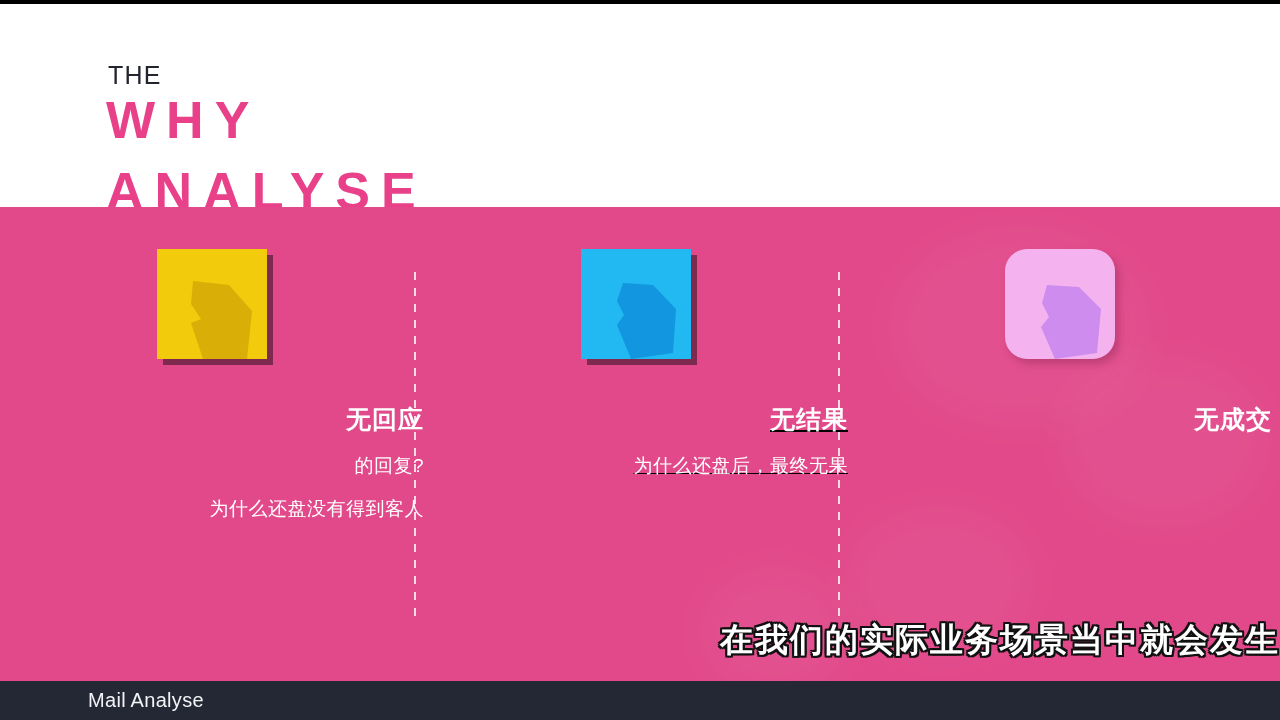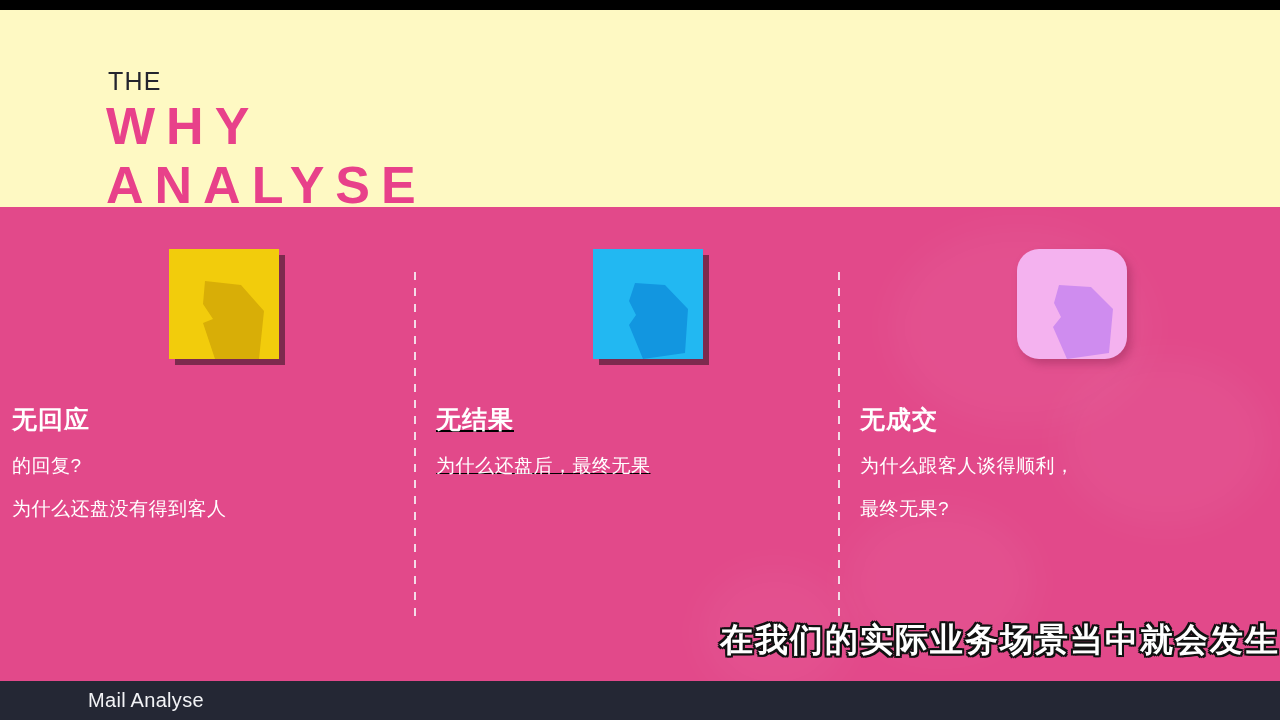--- a/index.html
+++ b/index.html
@@ -15,24 +15,24 @@
   #slide {
     position: relative;
     width: 1280px;
     height: 720px;
     overflow: hidden;
   }
 
   
   .header {
     position: absolute;
-    left: 0; top: 10px;
+    left: 0; top: 4px;
     width: 1280px;
     height: 207px;
-    background: #fef9c3;
+    background: #ffffff;
     padding-left: 39px;
   }
   .header-inner {
     position: absolute;
     left: 106px;
     top: 56px;
   }
   .kicker {
     font-size: 25px;
     font-weight: 400;
@@ -43,21 +43,21 @@
   }
   .title-line {
     font-size: 52px;
     font-weight: 700;
     color: #e8418a;
     letter-spacing: 11px;
     line-height: 51px;
     white-space: nowrap;
   }
   .title-line.l1 { margin-top: 5px; }
-  .title-line.l2 { margin-top: 8px; }
+  .title-line.l2 { margin-top: 20px; }
 
   
   .body-pink {
     position: absolute;
     left: 0; top: 207px;
     width: 1280px;
     height: 474px;
     background: #e2498a;
     overflow: hidden;
   }
@@ -91,22 +91,21 @@
   .cards {
     position: absolute;
     left: 0; top: 0;
     width: 1280px;
     height: 474px;
   }
   .card {
     position: absolute;
     top: 42px;
     width: 424px;
-    text-align: left;
-    margin-left: 12px;
+    text-align: right;
   }
   .card.c1 { left: 0px; }
   .card.c2 { left: 424px; text-decoration: underline; }
   .card.c3 { left: 848px; }
 
   .icon-wrap {
     position: relative;
     width: 110px;
     height: 110px;
     margin: 0 auto;
@@ -247,24 +246,20 @@
       <div class="card c3">
         <div class="icon-wrap">
           <div class="icon-shadow soft"></div>
           <div class="icon-tile rounded" style="background:#f4b2ef;">
             <svg class="icon-poly" viewBox="0 0 110 110">
               <polygon points="42,36 74,38 96,60 92,104 50,110 36,78 44,68 37,54" fill="#cf8cef"></polygon>
             </svg>
           </div>
         </div>
         <div class="card-title">无成交</div>
-        <div class="card-body">
-          <div>为什么跟客人谈得顺利，</div>
-          <div>最终无果?</div>
-        </div>
       </div>
 
     </div>
   </div>
 
   <div class="caption">在我们的实际业务场景当中就会发生</div>
 
   <div class="footer">
     <div class="footer-label">Mail Analyse</div>
   </div>

